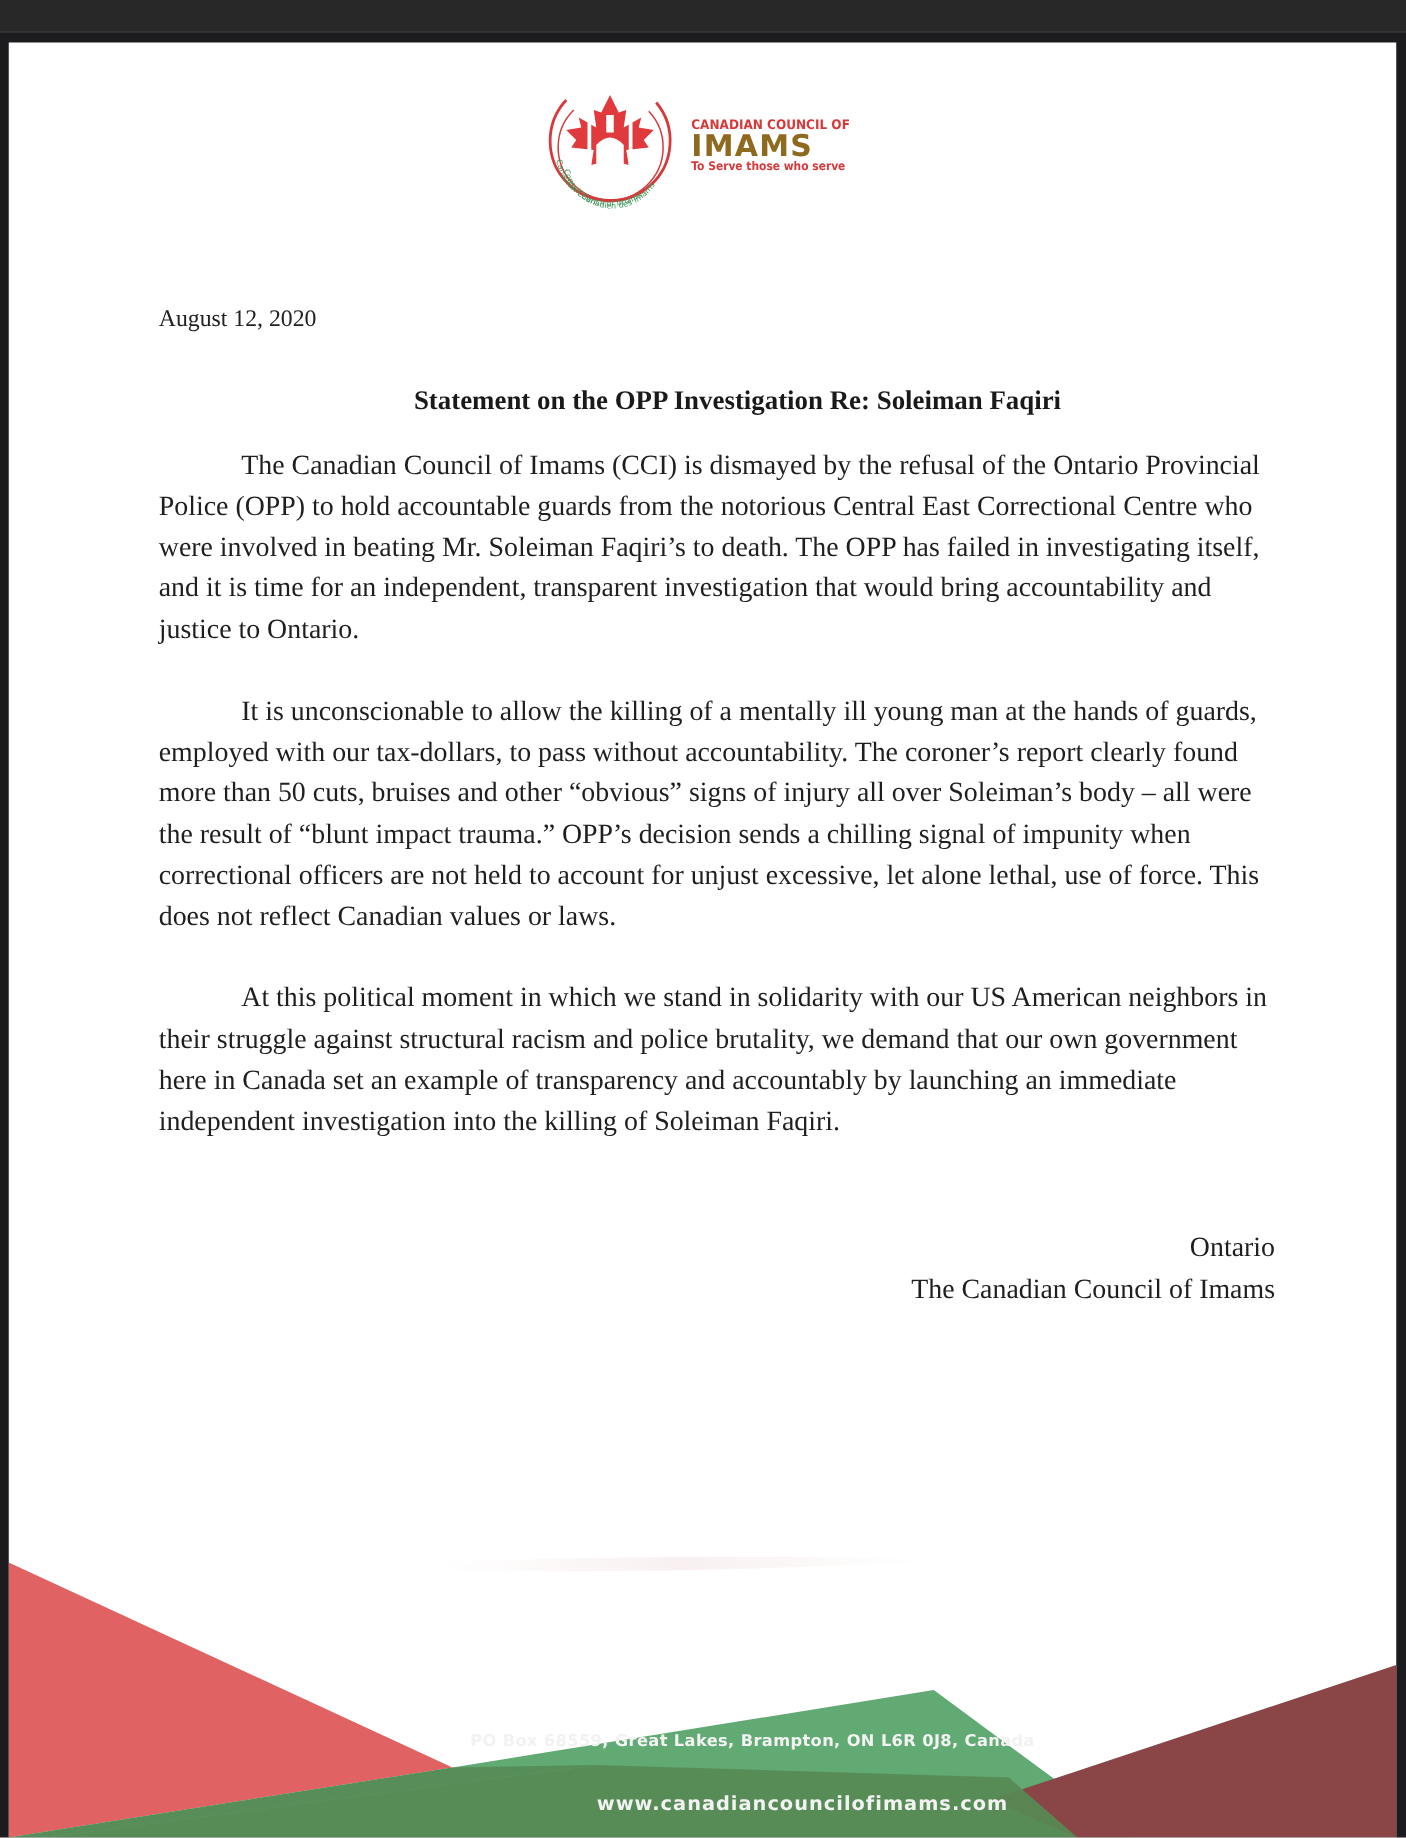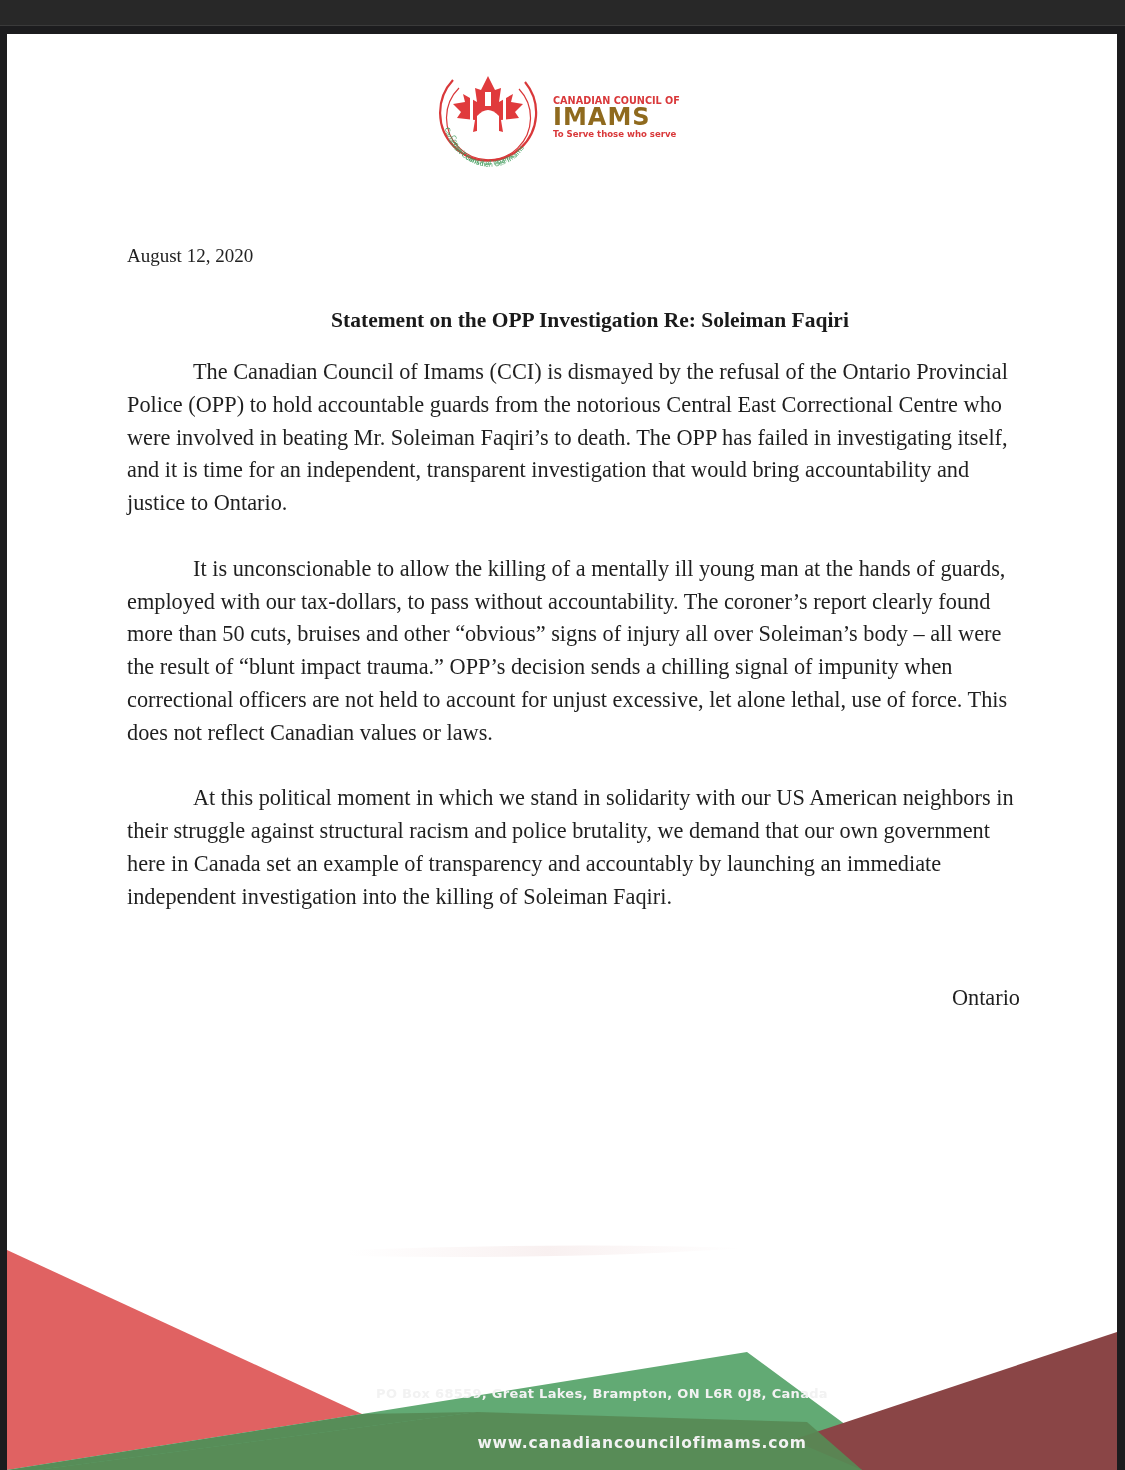--- a/index.html
+++ b/index.html
@@ -90,20 +90,21 @@
   <div class="title">Statement on the OPP Investigation Re: Soleiman Faqiri</div>
 
   <div class="body">
     <p>The Canadian Council of Imams (CCI) is dismayed by the refusal of the Ontario Provincial Police (OPP) to hold accountable guards from the notorious Central East Correctional Centre who were involved in beating Mr. Soleiman Faqiri’s to death. The OPP has failed in investigating itself, and it is time for an independent, transparent investigation that would bring accountability and justice to Ontario.</p>
     <p>It is unconscionable to allow the killing of a mentally ill young man at the hands of guards, employed with our tax-dollars, to pass without accountability. The coroner’s report clearly found more than 50 cuts, bruises and other “obvious” signs of injury all over Soleiman’s body – all were the result of “blunt impact trauma.” OPP’s decision sends a chilling signal of impunity when correctional officers are not held to account for unjust excessive, let alone lethal, use of force. This does not reflect Canadian values or laws.</p>
     <p>At this political moment in which we stand in solidarity with our US American neighbors in their struggle against structural racism and police brutality, we demand that our own government here in Canada set an example of transparency and accountably by launching an immediate independent investigation into the killing of Soleiman Faqiri.</p>
   </div>
 
   <div class="sig">
     <div>Ontario</div>
+    <div>The Canadian Council of Imams</div>
   </div>
 
   <svg class="footer-art" width="1110" height="1436" viewBox="0 0 1110 1436">
     <defs>
       <linearGradient id="fadeRed" x1="0" y1="0" x2="1" y2="0">
         <stop offset="0" stop-color="#f6e9e9" stop-opacity="0"></stop>
         <stop offset="0.5" stop-color="#f4e6e6" stop-opacity="0.6"></stop>
         <stop offset="1" stop-color="#f6e9e9" stop-opacity="0"></stop>
       </linearGradient>
     </defs>

